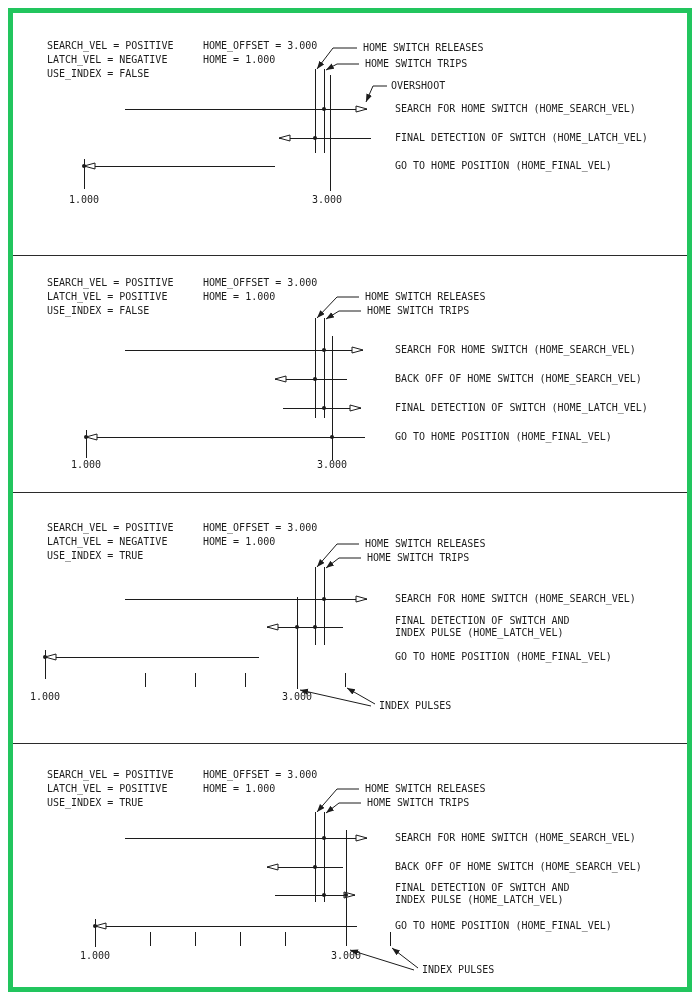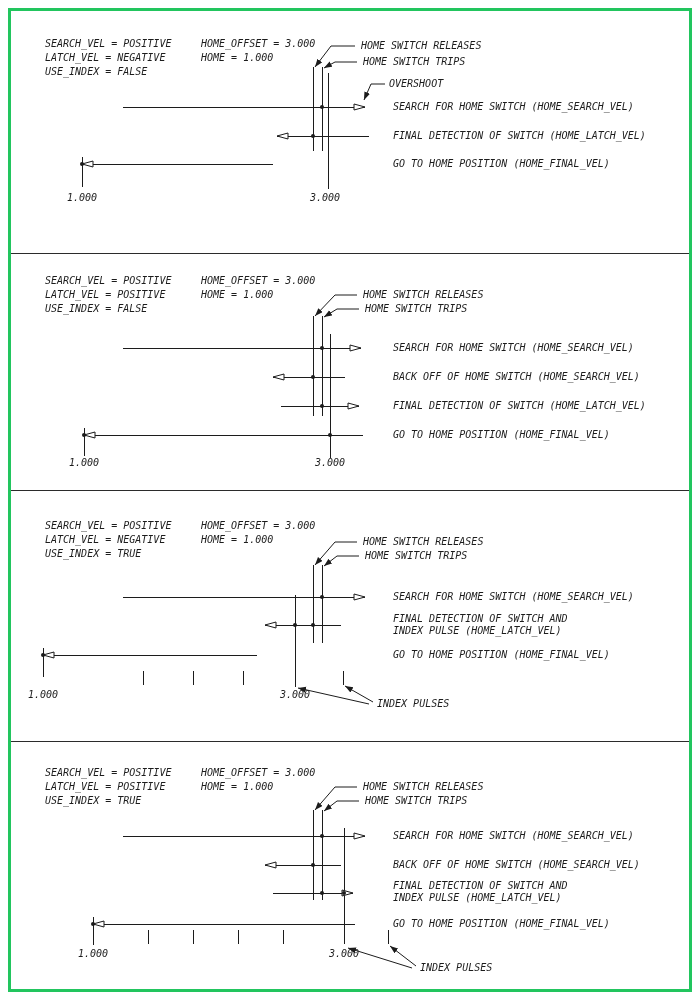--- a/index.html
+++ b/index.html
@@ -1,18 +1,18 @@
 <!DOCTYPE html>
 <html><head>
 <meta charset="utf-8">
 <style>
   * { box-sizing: border-box; }
   html, body { margin: 0; padding: 0; background: #ffffff; }
   .page  { width: 700px; height: 1000px; background: #ffffff; padding: 8px; position: relative; }
-  .frame { width: 684px; height: 984px; border: 3px solid #22c55e; font-style: italic; }
+  .frame { width: 684px; height: 984px; border: 5px solid #22c55e; }
   .panel { border-bottom: 1px solid #2b2b2b; }
   .panel:last-child { border-bottom: none; }
   svg { display: block; }
   text {
     font-family: "DejaVu Sans Mono", "Liberation Mono", monospace;
     font-size: 10px;
     fill: #1c1c1c;
     white-space: pre;
   }
   .stroke { stroke: #1c1c1c; stroke-width: 1; fill: none; }

